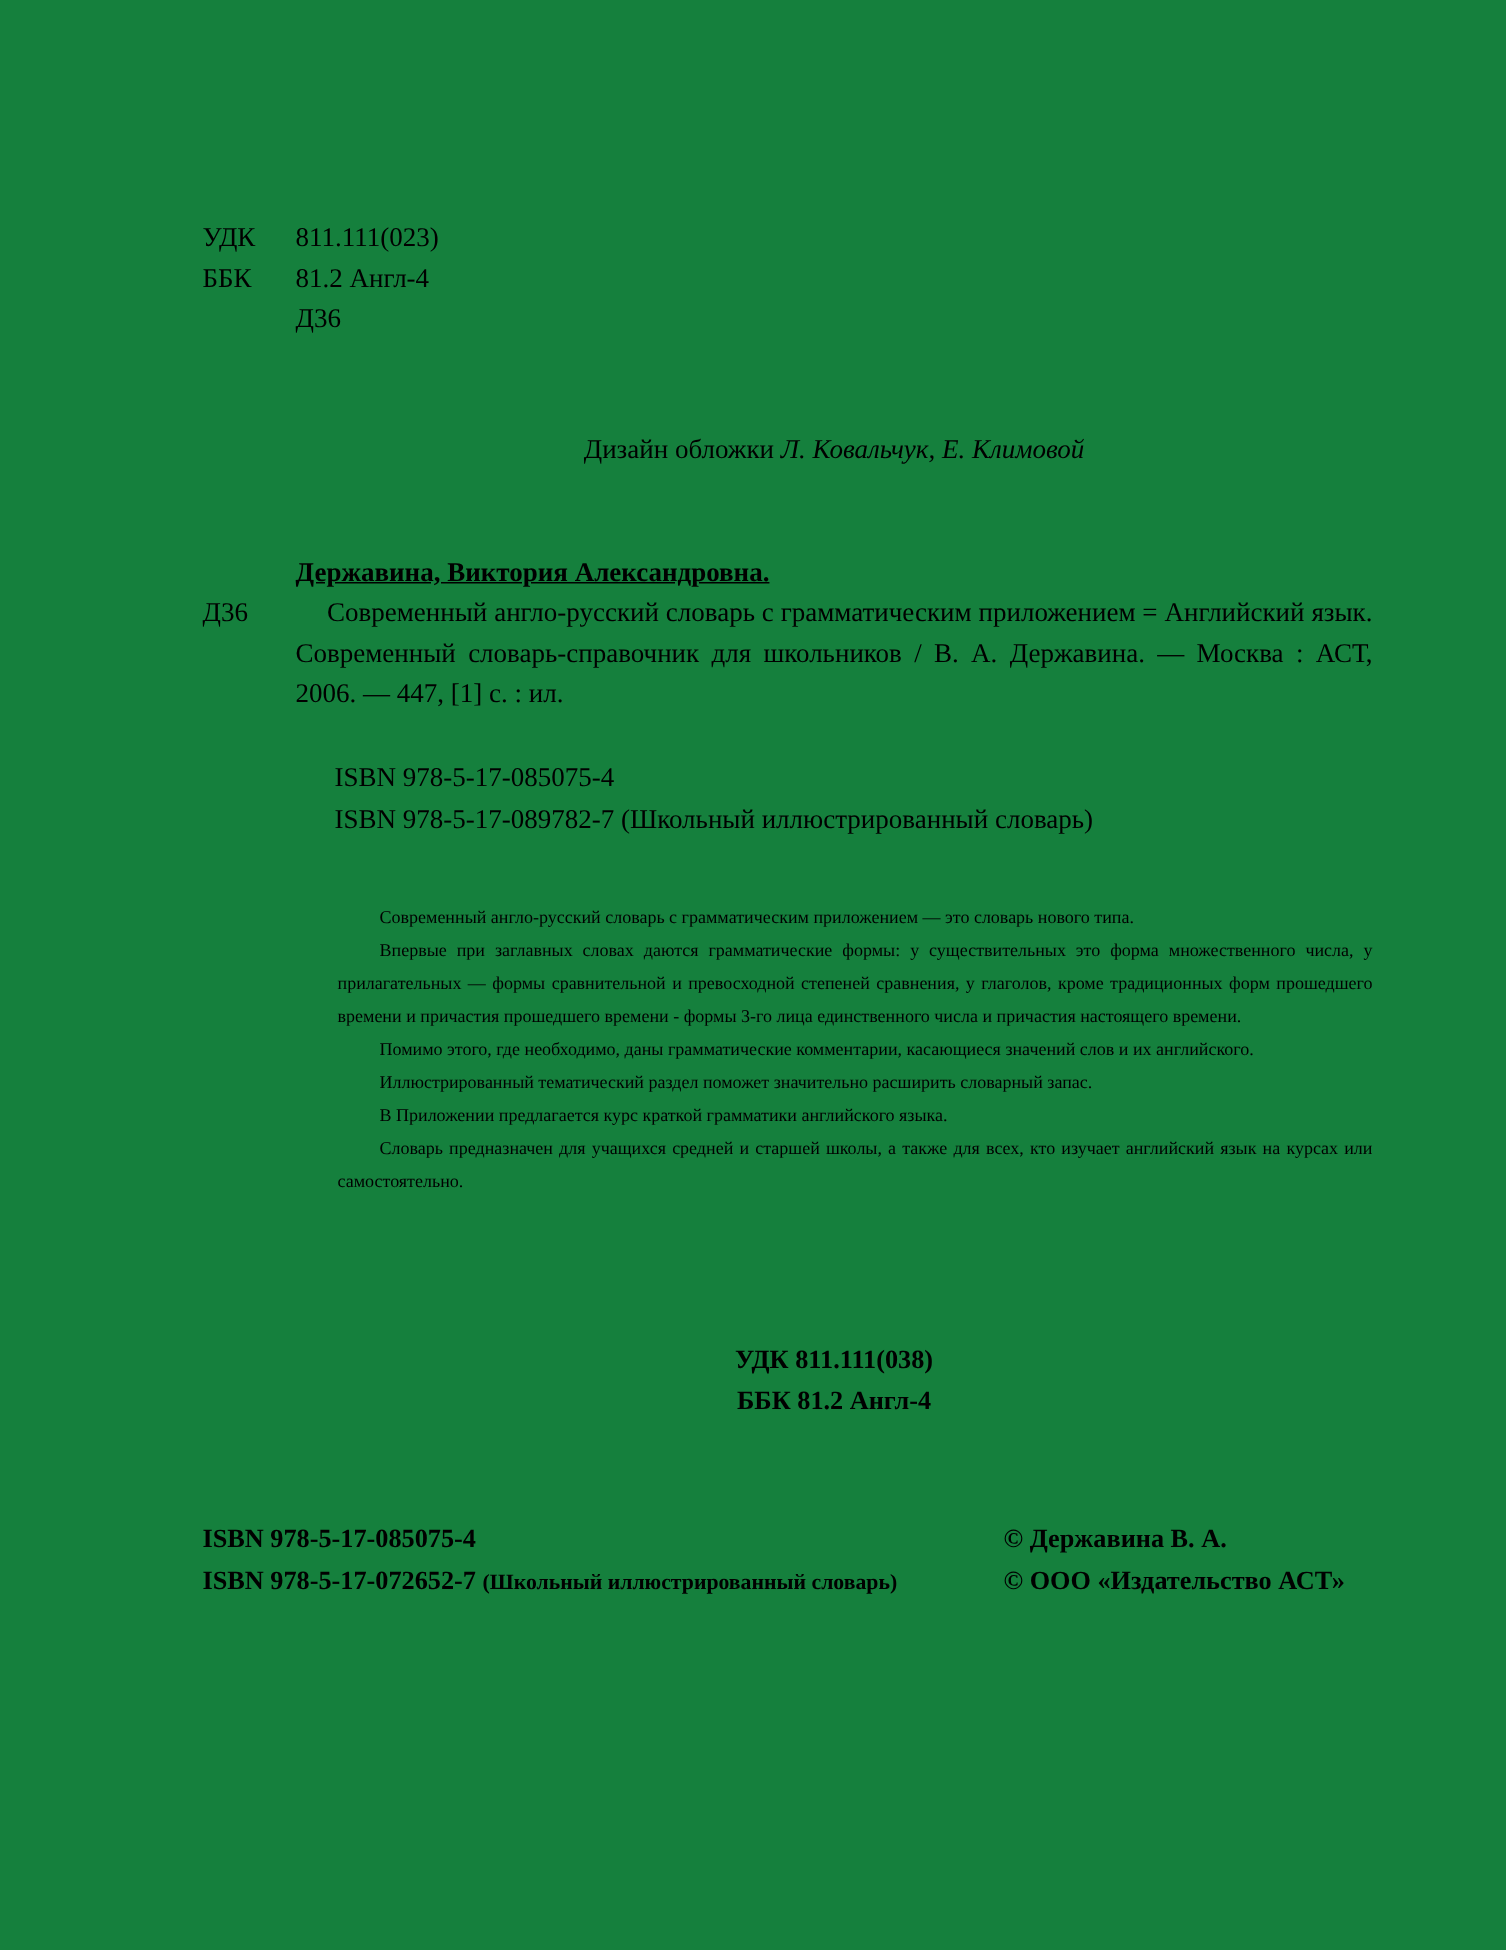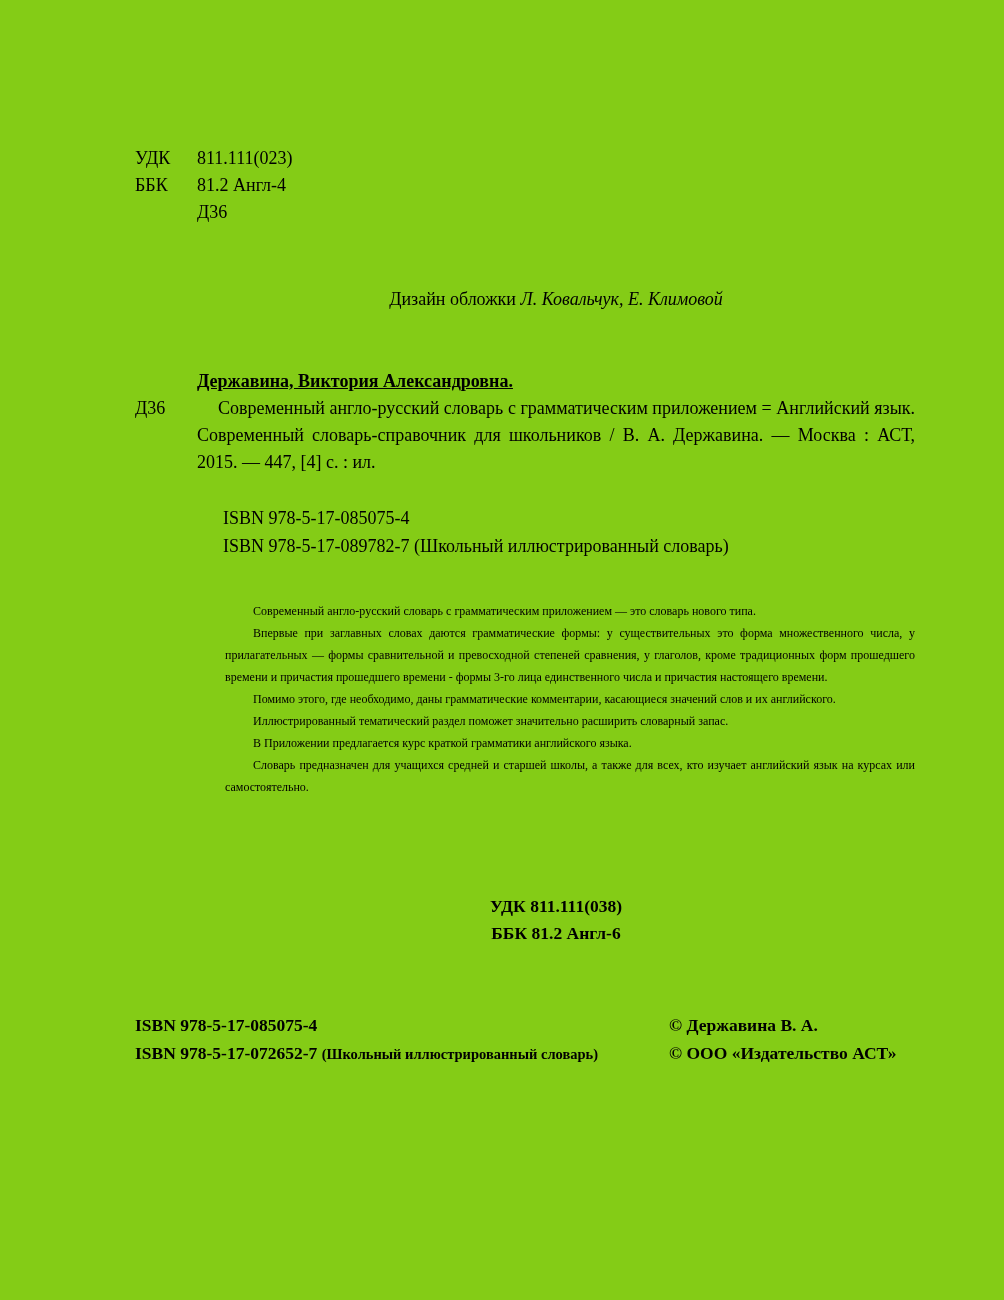--- a/index.html
+++ b/index.html
@@ -1,20 +1,20 @@
 <!DOCTYPE html>
 <html><head>
 <meta charset="utf-8">
 <style>
   * { margin: 0; padding: 0; box-sizing: border-box; }
   html, body { background: #ffffff; }
   .page {
     width: 1004px;
     height: 1300px;
-    background: #84cc16;
+    background: #15803d;
     color: #000000;
     font-family: "Liberation Serif", "DejaVu Serif", serif;
     padding: 145px 89px 0 135px;
     position: relative;
     overflow: hidden;
   }
   
   .head-block { font-size: 18px; line-height: 27px; }
   .head-row { display: flex; }
   .head-label { width: 62px; flex: 0 0 62px; }
@@ -99,40 +99,40 @@
     </div>
   </div>
 
   <p class="cover-line">
     <span>Дизайн обложки </span><span class="italic">Л. Ковальчук, Е. Климовой</span>
   </p>
 
   <div class="bib-entry">
     <span class="margin-code">Д36</span>
     <p class="bib-author">Державина, Виктория Александровна.</p>
-    <p class="bib-desc">Современный англо-русский словарь с грамматическим приложением = Английский язык. Современный словарь-справочник для школьников / В. А. Державина. — Москва : АСТ, 2015. — 447, [4] с. : ил.</p>
+    <p class="bib-desc">Современный англо-русский словарь с грамматическим приложением = Английский язык. Современный словарь-справочник для школьников / В. А. Державина. — Москва : АСТ, 2006. — 447, [1] с. : ил.</p>
   </div>
 
   <div class="isbn-block">
     <p>ISBN 978-5-17-085075-4</p>
     <p>ISBN 978-5-17-089782-7 (Школьный иллюстрированный словарь)</p>
   </div>
 
   <div class="body-block">
     <p>Современный англо-русский словарь с грамматическим приложением — это словарь нового типа.</p>
     <p>Впервые при заглавных словах даются грамматические формы: у существительных это форма множественного числа, у прилагательных — формы сравнительной и превосходной степеней сравнения, у глаголов, кроме традиционных форм прошедшего времени и причастия прошедшего времени - формы 3-го лица единственного числа и причастия настоящего времени.</p>
     <p>Помимо этого, где необходимо, даны грамматические комментарии, касающиеся значений слов и их английского.</p>
     <p>Иллюстрированный тематический раздел поможет значительно расширить словарный запас.</p>
     <p>В Приложении предлагается курс краткой грамматики английского языка.</p>
     <p>Словарь предназначен для учащихся средней и старшей школы, а также для всех, кто изучает английский язык на курсах или самостоятельно.</p>
   </div>
 
   <div class="codes-right">
     <p>УДК 811.111(038)</p>
-    <p>ББК 81.2 Англ-6</p>
+    <p>ББК 81.2 Англ-4</p>
   </div>
 
   <div class="footer">
     <div class="footer-row">
       <div class="footer-left">ISBN 978-5-17-085075-4</div>
       <div class="footer-right">© Державина В. А.</div>
     </div>
     <div class="footer-row">
       <div class="footer-left">
         <span>ISBN 978-5-17-072652-7</span>

